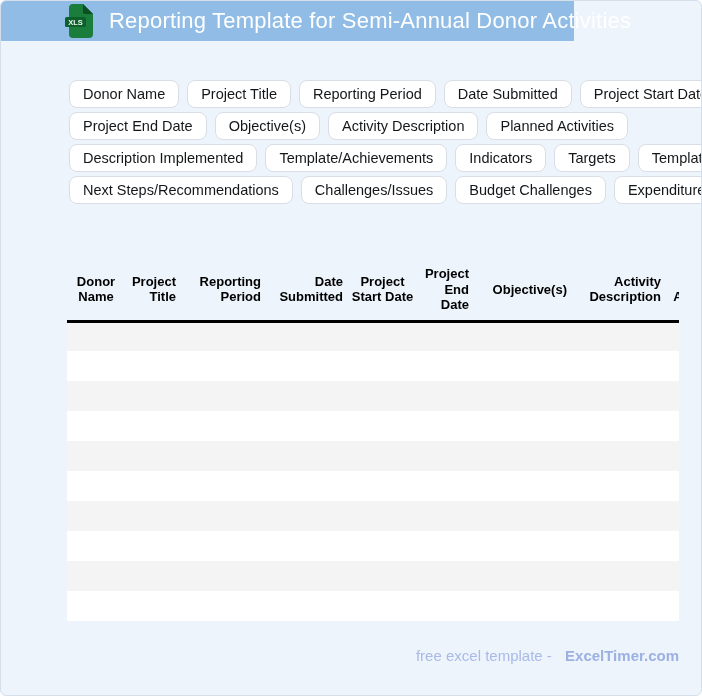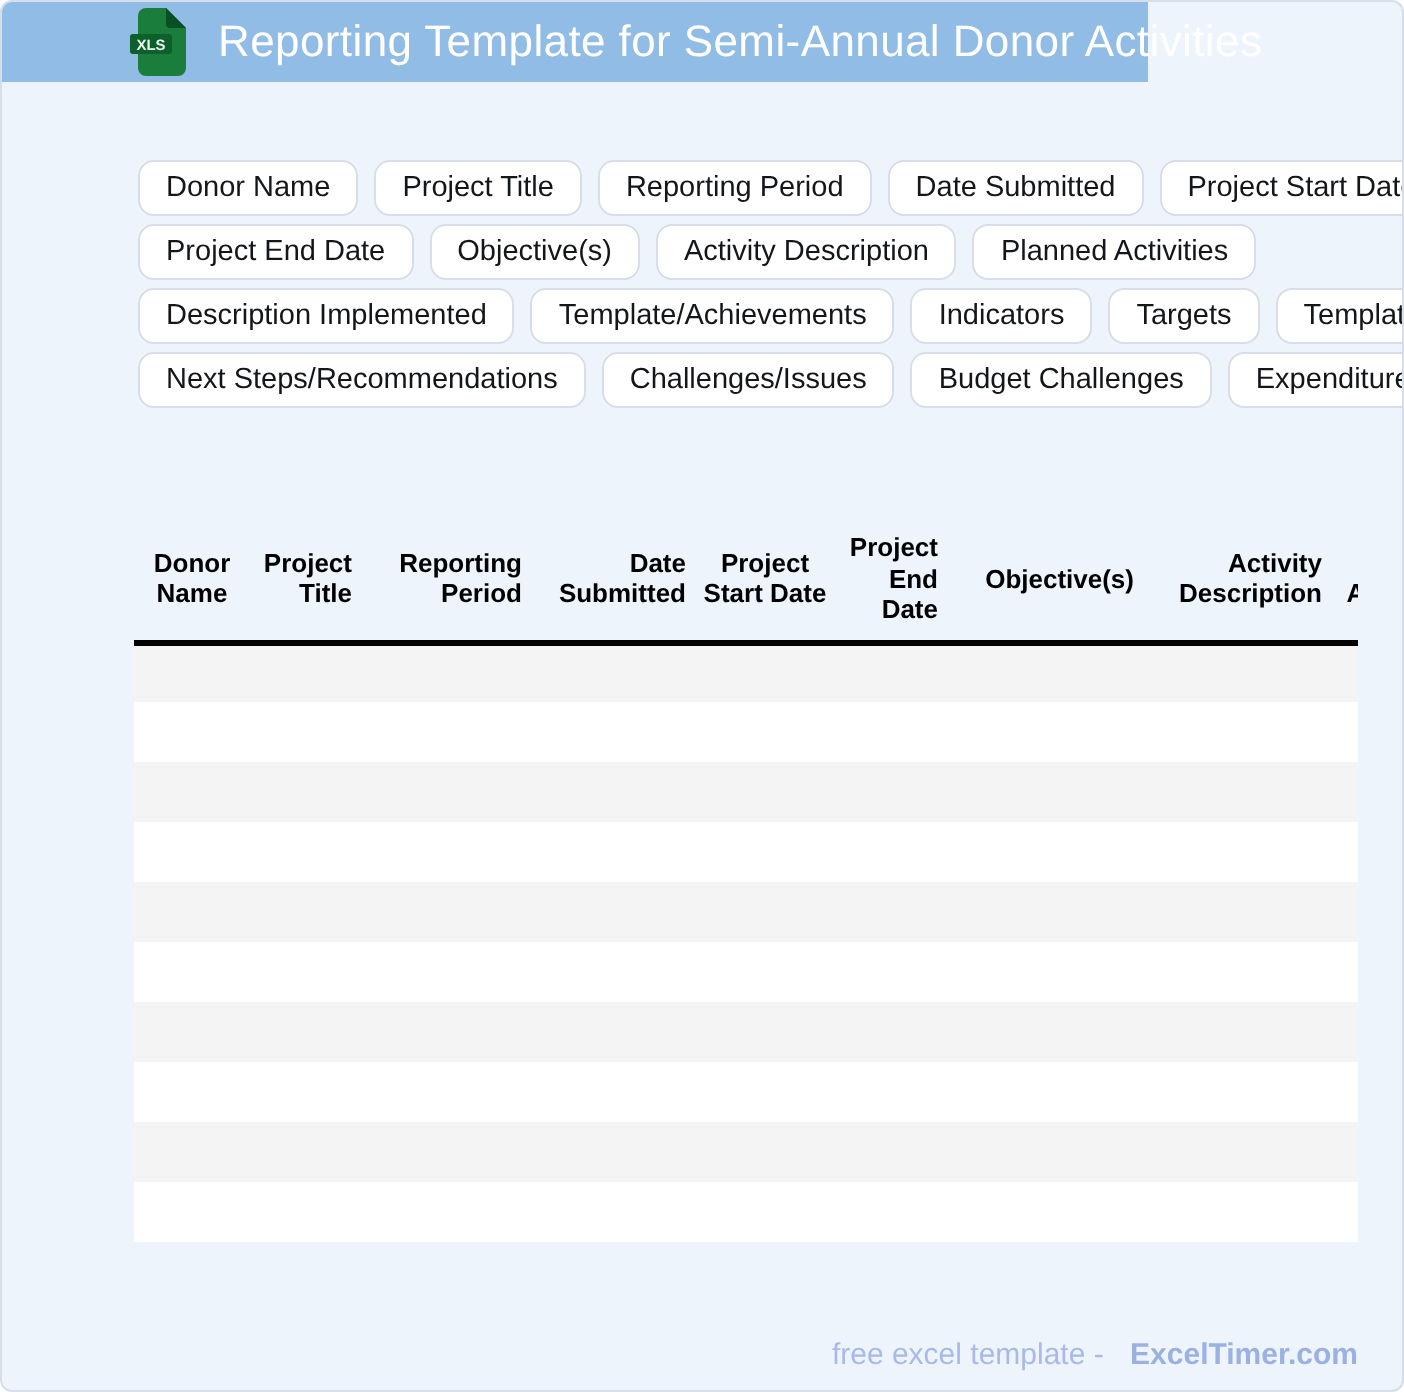--- a/index.html
+++ b/index.html
@@ -64,21 +64,21 @@
     padding: 0;
   }
   th.align-right { text-align: right; padding-right: 8px; }
   th.align-center { text-align: center; }
   td.empty-cell { height: 30px; padding: 0; }
   tr.stripe td { background: var(--stripe, #f4f4f5); }
   tr.plain td { background: #ffffff; }
 
   
   .footer {
-    position: absolute; left: 0; right: 22px; top: 668px;
+    position: absolute; left: 0; right: 22px; top: 646px;
     text-align: right;
     font-size: 15px;
   }
   .footer-text { color: var(--footer-text, #a9bae8); font-weight: 400; }
   .footer-brand { color: var(--footer-brand, #9cb0e2); font-weight: 700; margin-left: 9px; text-decoration: none; }
 </style>
 </head>
 <body>
 
 <div class="card">

